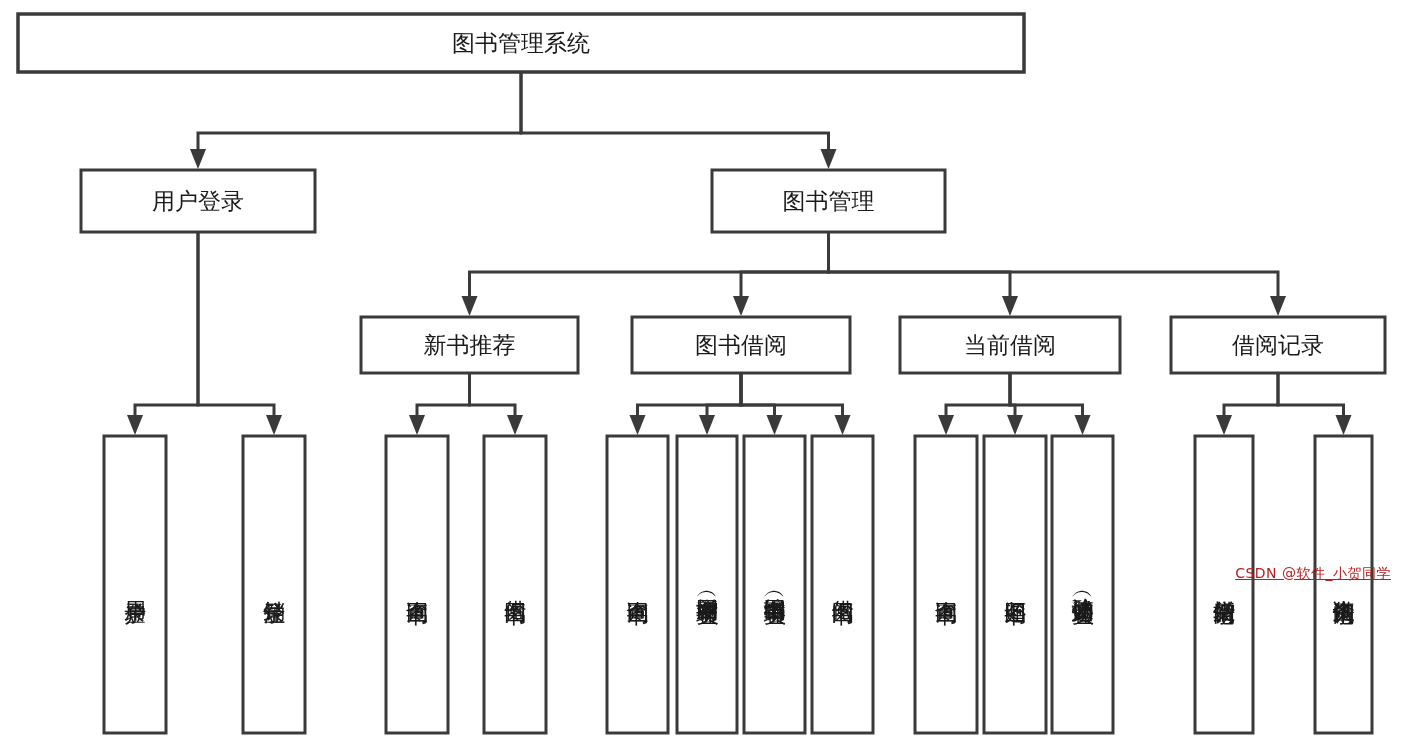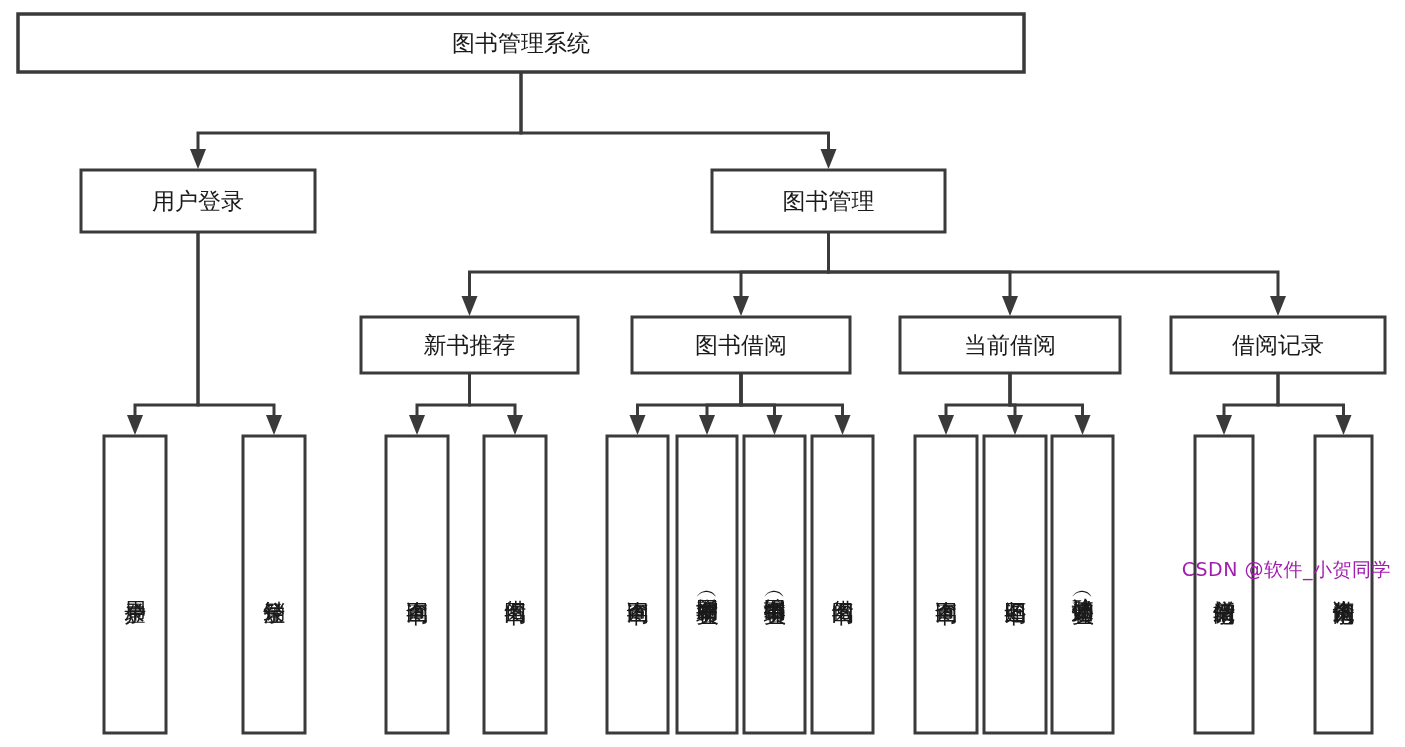--- a/index.html
+++ b/index.html
@@ -24,22 +24,22 @@
     font-size:22px;color:#1a1a1a;
     writing-mode:vertical-rl;text-orientation:upright;
     display:flex;align-items:center;justify-content:center;
     width:100%;height:100%;line-height:1.02;letter-spacing:1px;
     white-space:nowrap;user-select:none;
   }
   .vert-wrap{position:absolute;box-sizing:border-box;pointer-events:none;}
   .watermark{
     position:absolute;right:14px;bottom:8px;
     font-family:"DejaVu Sans","Liberation Sans",sans-serif;
-    font-size:19px;color:#a21caf;white-space:nowrap;
-    user-select:none;letter-spacing:0.5px;
+    font-size:14px;color:#b91c1c;white-space:nowrap;
+    user-select:none;letter-spacing:0.5px;text-decoration:underline;
   }
 </style>
 </head>
 <body>
 
 <div id="diagram-root">
   <svg id="tree-svg" width="1405" height="747" viewBox="0 0 1405 747" xmlns="http://www.w3.org/2000/svg">
     <g id="connector-layer">
         <g>
           <path d="M 521 72 L 521 133 L 198 133 L 198 153" class="connector"></path>

